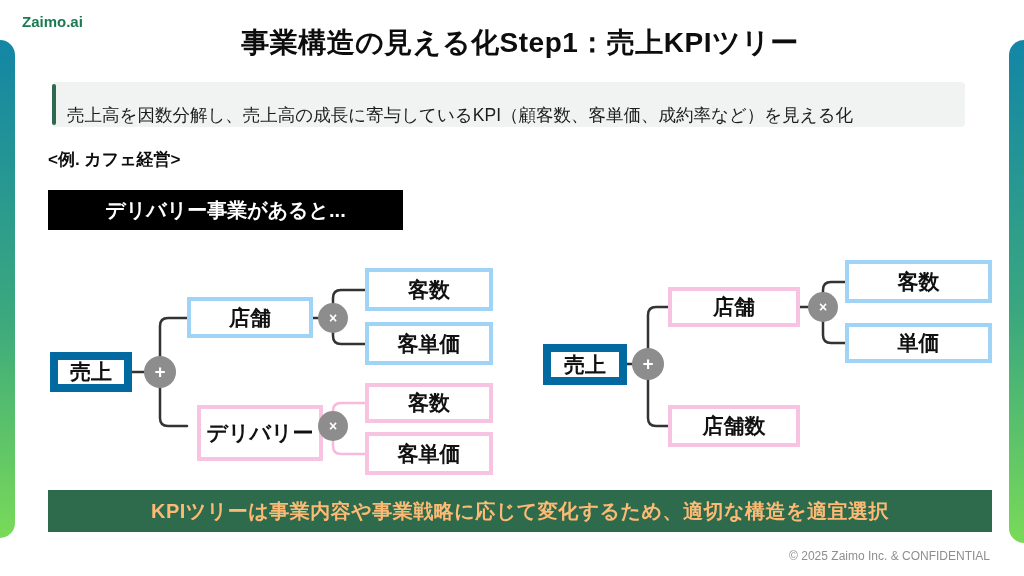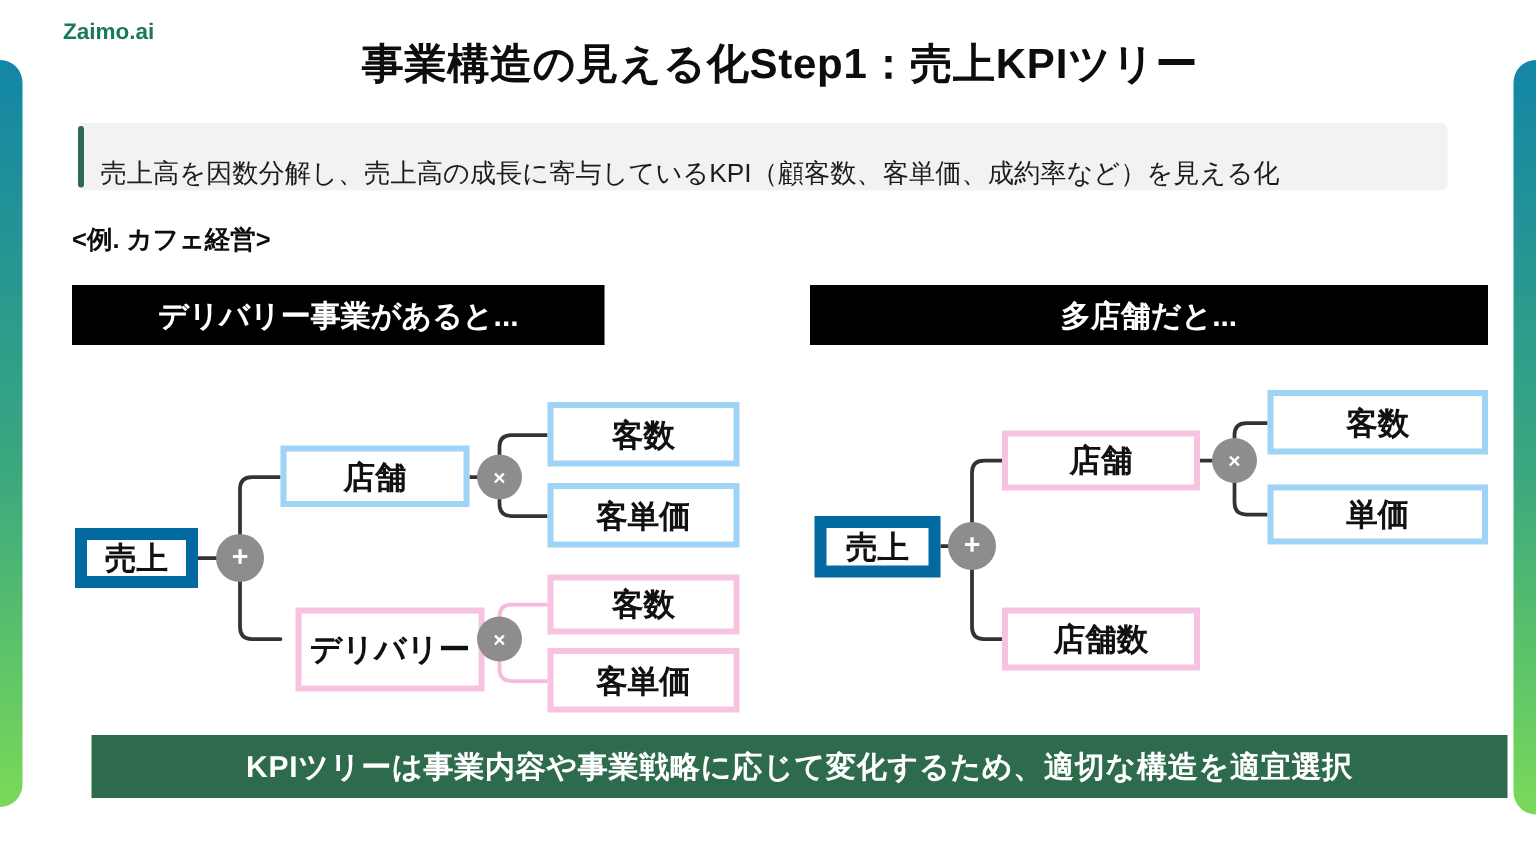--- a/index.html
+++ b/index.html
@@ -9,21 +9,21 @@
     color:#111;
   }
   
   .side-bar {
     position:absolute; width:31px; border-radius:15px;
     background:linear-gradient(180deg,#1286a6 0%,#3ba87e 55%,#79da58 100%);
   }
   .side-bar.left  { left:-16px;  top:40px; height:498px; }
   .side-bar.right { left:1009px; top:40px; height:503px; }
 
-  .logo { position:absolute; left:22px; top:13px; font-size:15px; font-weight:700; color:#1a7a52;margin-left:20px; }
+  .logo { position:absolute; left:22px; top:13px; font-size:15px; font-weight:700; color:#1a7a52; }
 
   .title {
     position:absolute; left:48px; top:24px; width:944px; text-align:center;
     font-size:28px; font-weight:700; color:#0d0d0d; letter-spacing:.5px;
   }
 
   .summary {
     position:absolute; left:52px; top:82px; width:913px; height:45px;
     background:#f1f3f2; border-radius:4px; display:flex; align-items:flex-end;
   }
@@ -58,22 +58,22 @@
   .node.pink      { border:4px solid #f8c3e1; }
 
   .op {
     position:absolute; border-radius:50%; background:#8d8d8d; color:#fff;
     display:flex; align-items:center; justify-content:center; font-weight:700;
   }
   .op.plus  { width:32px; height:32px; font-size:19px; }
   .op.mult  { width:30px; height:30px; font-size:14px; }
 
   .banner {
-    position:absolute; left:61px; top:490px; width:944px; height:42px;
-    background:#2e6b4c; color:#ffffff; font-size:20px; font-weight:700;
+    position:absolute; left:48px; top:490px; width:944px; height:42px;
+    background:#2e6b4c; color:#fdba74; font-size:20px; font-weight:700;
     display:flex; align-items:center; justify-content:center; letter-spacing:.5px;
   }
 
   .footer {
     position:absolute; right:34px; top:549px; font-size:12px; color:#8e8e8e;
   }
 </style>
 </head>
 <body>
 
@@ -87,21 +87,20 @@
   <div class="title">事業構造の見える化Step1：売上KPIツリー</div>
 
   <div class="summary">
     <div class="accent"></div>
     <div class="summary-text">売上高を因数分解し、売上高の成長に寄与しているKPI（顧客数、客単価、成約率など）を見える化</div>
   </div>
 
   <div class="example-label">&lt;例. カフェ経営&gt;</div>
 
   <div class="panel-header left">デリバリー事業があると...</div>
-  <div class="panel-header right">多店舗だと...</div>
 
   <svg class="connectors" viewBox="0 0 1024 576" xmlns="http://www.w3.org/2000/svg">
 
     <path class="dark" d="M 132 372 H 160"></path>
     <path class="dark" d="M 160 372 V 326 Q 160 318 168 318 H 187"></path>
     <path class="dark" d="M 160 372 V 418 Q 160 426 168 426 H 187"></path>
     <path class="dark" d="M 313 318 H 333"></path>
     <path class="dark" d="M 333 318 V 298 Q 333 290 341 290 H 365"></path>
     <path class="dark" d="M 333 318 V 336 Q 333 344 341 344 H 365"></path>
 
@@ -135,14 +134,15 @@
 
   <div class="node pink" style="left:668px; top:287px; width:132px; height:40px;">店舗</div>
   <div class="op mult" style="left:808px; top:292px;">×</div>
   <div class="node lightblue" style="left:845px; top:260px; width:147px; height:43px;">客数</div>
   <div class="node lightblue" style="left:845px; top:323px; width:147px; height:40px;">単価</div>
 
   <div class="node pink" style="left:668px; top:405px; width:132px; height:42px;">店舗数</div>
 
   <div class="banner">KPIツリーは事業内容や事業戦略に応じて変化するため、適切な構造を適宜選択</div>
 
+  <div class="footer">© 2025 Zaimo Inc. &amp; CONFIDENTIAL</div>
 
 </div>
 
 </body></html>

